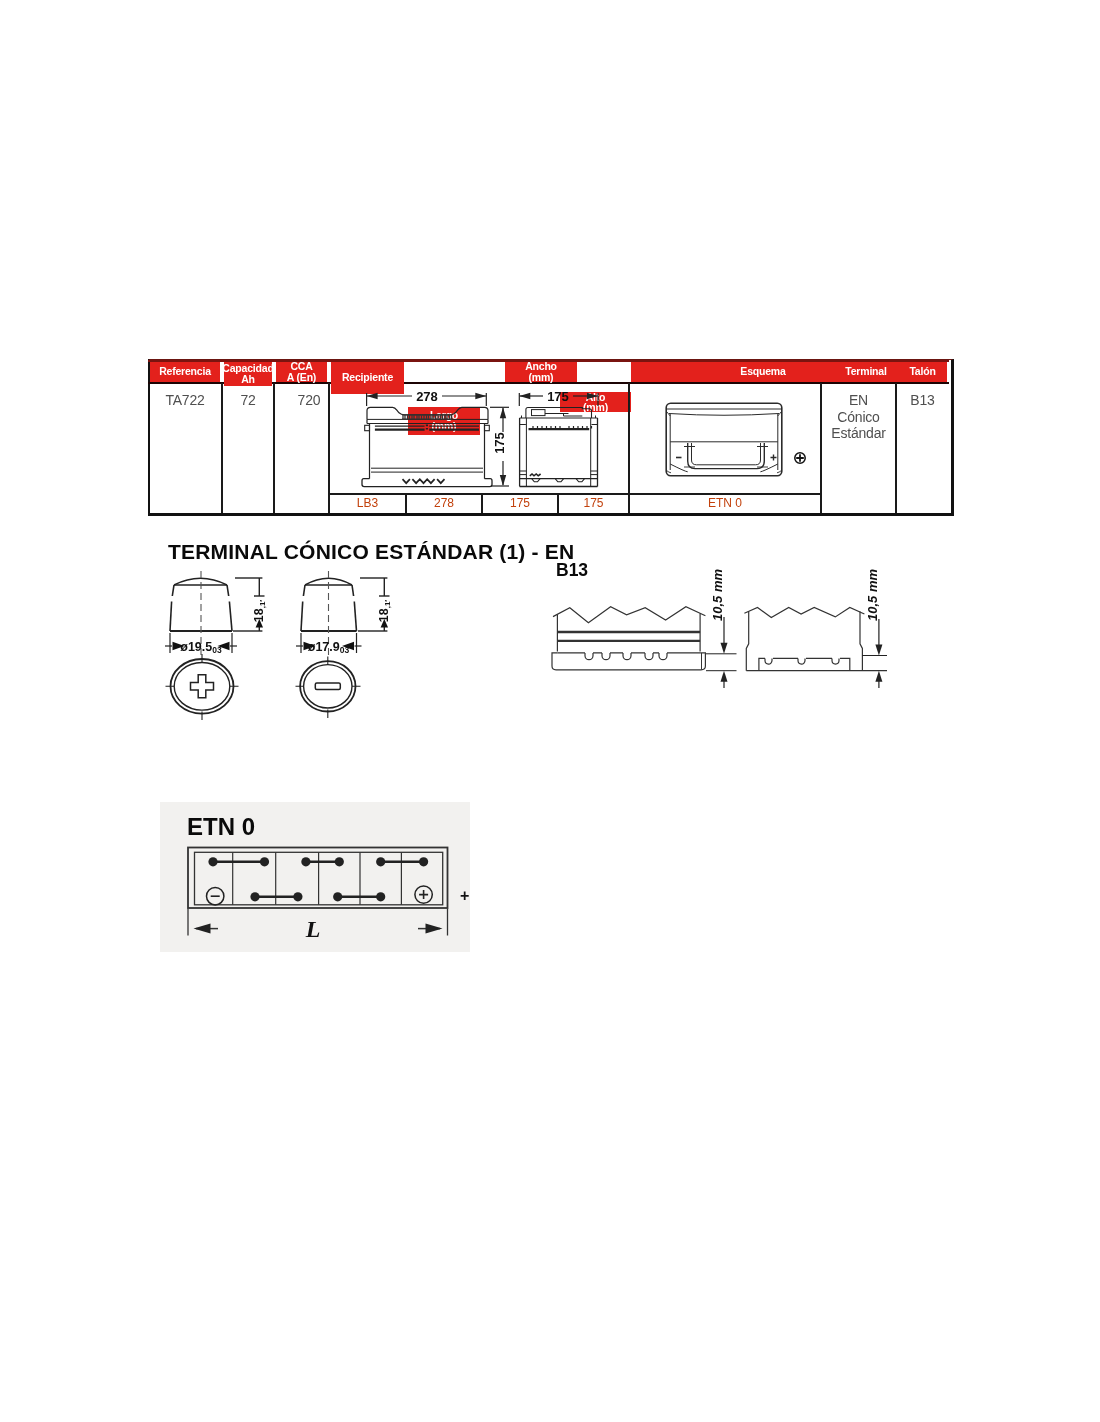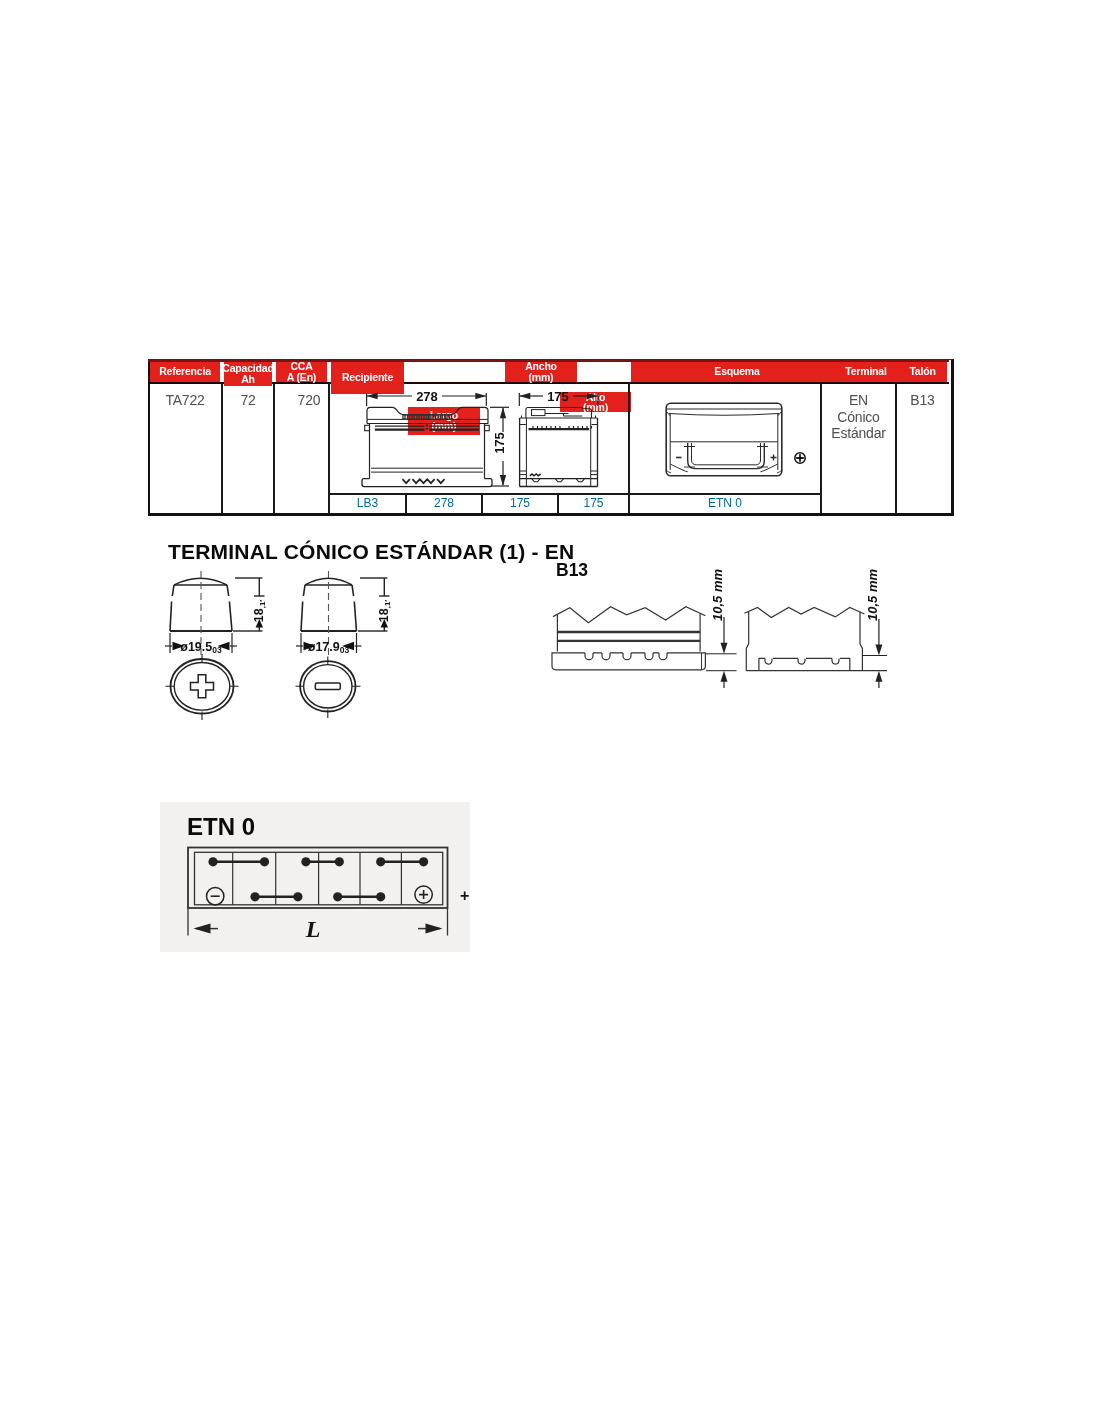--- a/index.html
+++ b/index.html
@@ -1,20 +1,20 @@
 <!DOCTYPE html>
 <html><head>
 <meta charset="utf-8">
 <style>
   html,body{margin:0;padding:0;}
   body{width:1100px;height:1422px;background:#ffffff;font-family:"Liberation Sans",sans-serif;position:relative;overflow:hidden;}
   .abs{position:absolute;}
   .hdr{position:absolute;background:#e3211c;color:#fff;font-weight:bold;font-size:10.5px;text-align:center;display:flex;align-items:center;justify-content:center;line-height:10.5px;letter-spacing:-0.2px;}
   .dat{position:absolute;color:#4f4f4f;font-size:14px;letter-spacing:-0.2px;text-align:center;}
-  .sub{position:absolute;color:#0369a1;font-size:12px;text-align:center;}
+  .sub{position:absolute;color:#c2410c;font-size:12px;text-align:center;}
   .vline{position:absolute;background:#1a1a1a;width:1.5px;}
   .hline{position:absolute;background:#1a1a1a;height:1.5px;}
 </style>
 </head>
 <body>
 
 <div class="abs" style="left:148px;top:359px;width:801px;height:153px;border-left:2px solid #111;border-right:3px solid #111;border-bottom:3px solid #111;border-top:1px solid #6b1511;"></div>
 
 <div class="abs" style="left:148px;top:360px;width:801px;height:1.5px;background:#7a1410;"></div>
 
@@ -27,21 +27,21 @@
 <div class="hdr" style="left:276px;top:361.5px;width:51px;height:20px;">CCA<br>A (En)</div>
 
 <div class="hdr" style="left:331px;top:361.5px;width:73px;height:32px;">Recipiente</div>
 
 <div class="hdr" style="left:408px;top:361.5px;width:72px;height:28px;margin-top:45px;">Largo<br>(mm)</div>
 
 <div class="hdr" style="left:484px;top:361.5px;width:72px;height:20px;margin-left:21px;">Ancho<br>(mm)</div>
 
 <div class="hdr" style="left:560px;top:344px;width:71px;height:20px;margin-top:48px;">Alto<br>(mm)</div>
 
-<div class="hdr" style="left:631px;top:361.5px;width:212px;height:20px;">Esquema</div>
+<div class="hdr" style="left:631px;top:361.5px;width:212px;height:20px;padding-left:26px;">Esquema</div>
 
 <div class="hdr" style="left:823px;top:361.5px;width:86px;height:20px;">Terminal</div>
 
 <div class="hdr" style="left:898px;top:361.5px;width:49px;height:20px;">Talón</div>
 
 <div class="vline" style="left:221px;top:383px;height:130px;"></div>
 <div class="vline" style="left:273px;top:383px;height:130px;"></div>
 <div class="vline" style="left:328px;top:383px;height:130px;"></div>
 <div class="vline" style="left:628px;top:383px;height:130px;"></div>
 <div class="vline" style="left:820px;top:383px;height:130px;"></div>

